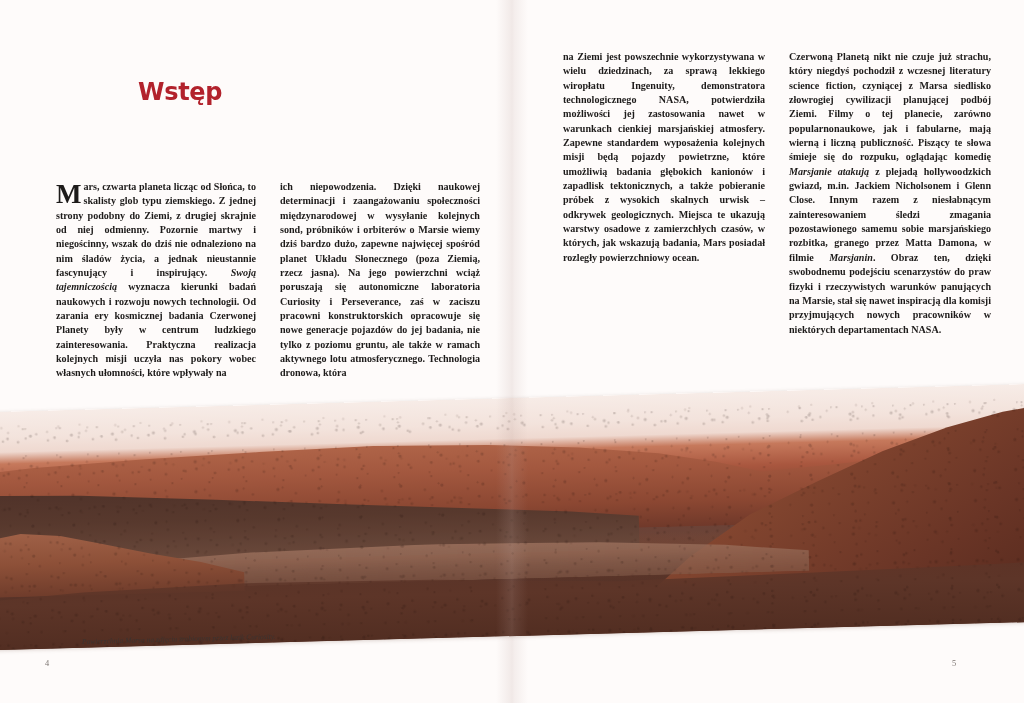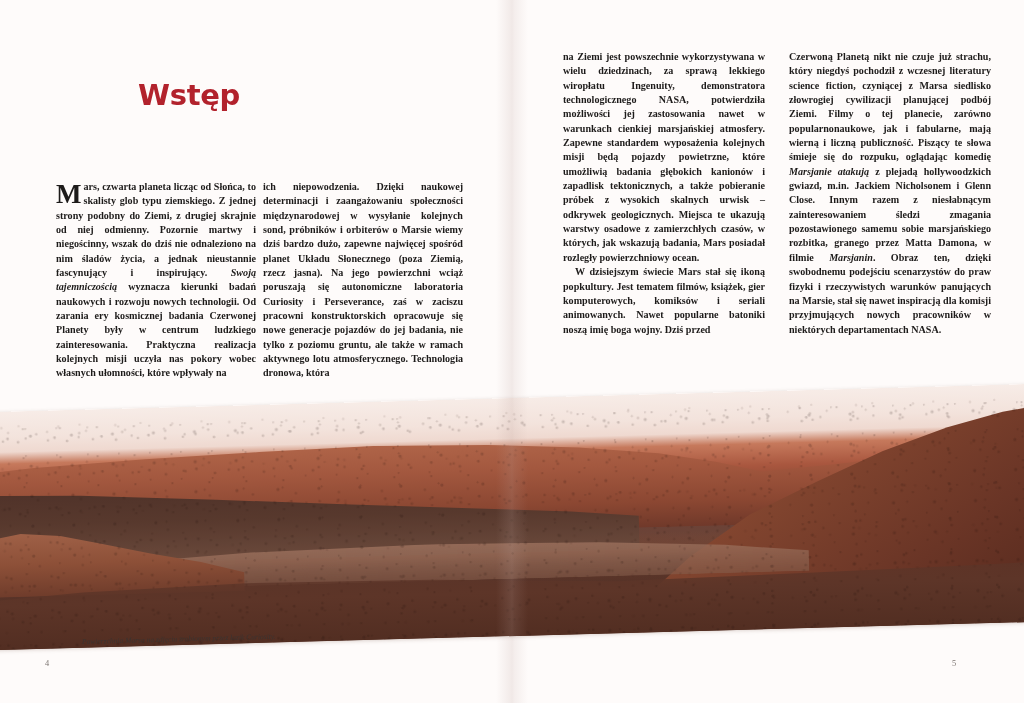--- a/index.html
+++ b/index.html
@@ -47,21 +47,21 @@
     z-index: 6;
   }
 
   
   #chapter-title {
     position: absolute;
     left: 138px;
     top: 78px;
     font-family: "DejaVu Sans", sans-serif;
     font-weight: bold;
-    font-size: 29px;
+    font-size: 24px;
     letter-spacing: -0.3px;
     color: #b2222c;
     z-index: 4;
   }
 
   
   .col {
     position: absolute;
     font-family: "Liberation Serif", serif;
     font-size: 10.1px;
@@ -71,21 +71,21 @@
     text-justify: inter-word;
     hyphens: manual;
     z-index: 4;
     font-weight: bold;
   }
   .col p { margin: 0; }
   .col p + p { text-indent: 12px; }
   .col i, .col em { font-style: italic; }
 
   #col-1 { left: 56px;  top: 180px; width: 200px; }
-  #col-2 { left: 263px; top: 180px; width: 200px; }
+  #col-2 { left: 280px; top: 180px; width: 200px; }
   #col-3 { left: 563px; top: 50px;  width: 202px; }
   #col-4 { left: 789px; top: 50px;  width: 202px; }
 
   
   #col-1 .dropcap {
     float: left;
     font-family: "Liberation Serif", serif;
     font-size: 27px;
     line-height: 24px;
     padding: 2px 1px 0 0;
@@ -266,21 +266,20 @@
       <span class="dropcap">M</span><span>ars, czwarta planeta licząc od Słońca, to skalisty glob typu ziemskiego. Z jednej strony podobny do Ziemi, z drugiej skrajnie od niej odmienny. Pozornie martwy i niegościnny, wszak do dziś nie odnaleziono na nim śladów życia, a jednak nieustannie fascynujący i inspirujący. </span><i>Swo­ją tajemniczością</i><span> wyznacza kierunki badań naukowych i rozwoju nowych technologii. Od zarania ery kosmicznej badania Czerwonej Planety były w centrum ludzkiego zainteresowania. Praktyczna realizacja kolejnych misji uczyła nas pokory wobec własnych ułomności, które wpływały na</span>
     </p>
   </div>
 
   <div class="col" id="col-2">
     <p>ich niepowodzenia. Dzięki naukowej determinacji i zaangażowaniu społeczności międzynarodowej w wysyłanie kolejnych sond, próbników i orbiterów o Marsie wiemy dziś bardzo dużo, zapewne najwięcej spośród planet Układu Słonecznego (poza Ziemią, rzecz jasna). Na jego powierzchni wciąż poruszają się autonomiczne laboratoria Curiosity i Perseverance, zaś w zaciszu pracowni konstruktorskich opracowuje się nowe generacje pojazdów do jej badania, nie tylko z poziomu gruntu, ale także w ramach aktywnego lotu atmosferycznego. Technologia dronowa, która</p>
   </div>
 
   <div class="col" id="col-3">
     <p>na Ziemi jest powszechnie wykorzystywana w wielu dziedzinach, za sprawą lekkiego wiropłatu Ingenuity, demonstratora technologicznego NASA, potwierdziła możliwości jej zastosowania nawet w warunkach cienkiej marsjańskiej atmosfery. Zapewne standardem wyposażenia kolejnych misji będą pojazdy powietrzne, które umożliwią badania głębokich kanionów i zapadlisk tektonicznych, a także pobieranie próbek z wysokich skalnych urwisk – odkrywek geologicznych. Miejsca te ukazują warstwy osadowe z zamierzchłych czasów, w których, jak wskazują badania, Mars posiadał rozległy powierzchniowy ocean.</p>
-    <p>W dzisiejszym świecie Mars stał się ikoną popkultury. Jest tematem filmów, książek, gier komputerowych, komiksów i seriali animowanych. Nawet popularne batoniki noszą imię boga wojny. Dziś przed</p>
   </div>
 
   <div class="col" id="col-4">
     <p>
       <span>Czerwoną Planetą nikt nie czuje już strachu, który niegdyś pochodził z wczesnej literatury science fiction, czyniącej z Marsa siedlisko złowrogiej cywilizacji planującej podbój Ziemi. Filmy o tej planecie, zarówno popularnonaukowe, jak i fabularne, mają wierną i liczną publiczność. Piszący te słowa śmieje się do rozpuku, oglądając komedię </span><i>Marsjanie atakują</i><span> z plejadą hollywoodzkich gwiazd, m.in. Jackiem Nicholsonem i Glenn Close. Innym razem z niesłabnącym zainteresowaniem śledzi zmagania pozostawionego samemu sobie marsjańskiego rozbitka, granego przez Matta Damona, w filmie </span><i>Marsjanin</i><span>. Obraz ten, dzięki swobodnemu podejściu scenarzystów do praw fizyki i rzeczywistych warunków panujących na Marsie, stał się nawet inspiracją dla komisji przyjmujących nowych pracowników w niektórych departamentach NASA.</span>
     </p>
   </div>
 
   <div id="photo-wrap">
     <div id="photo">

